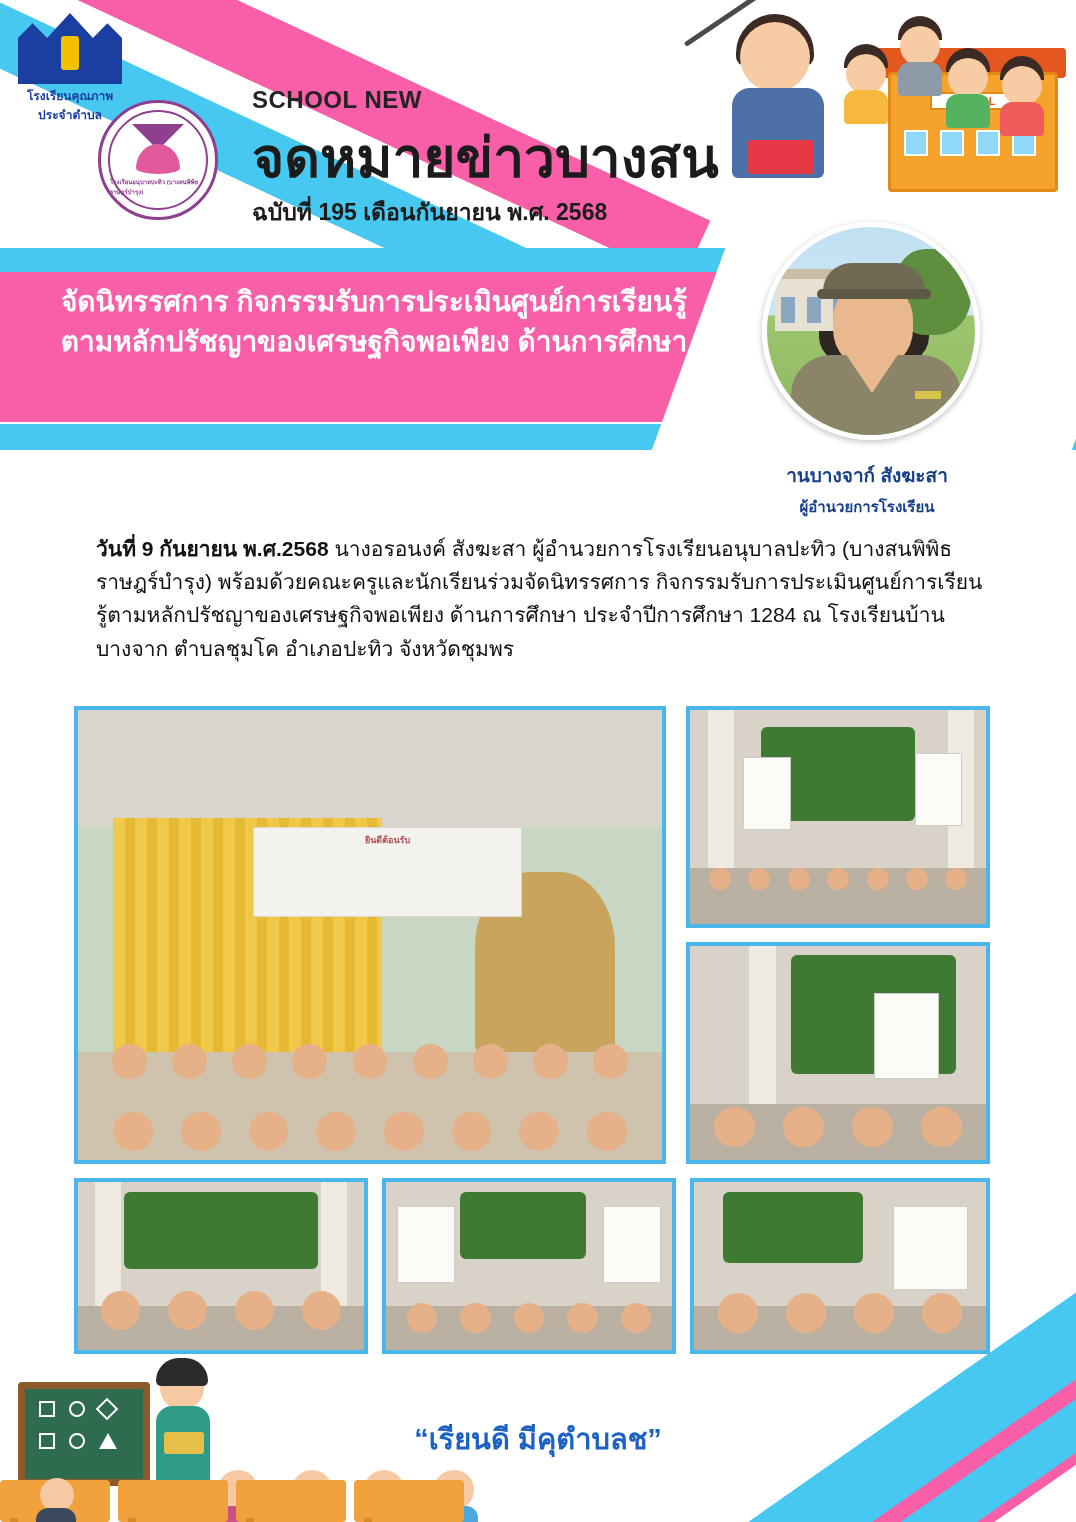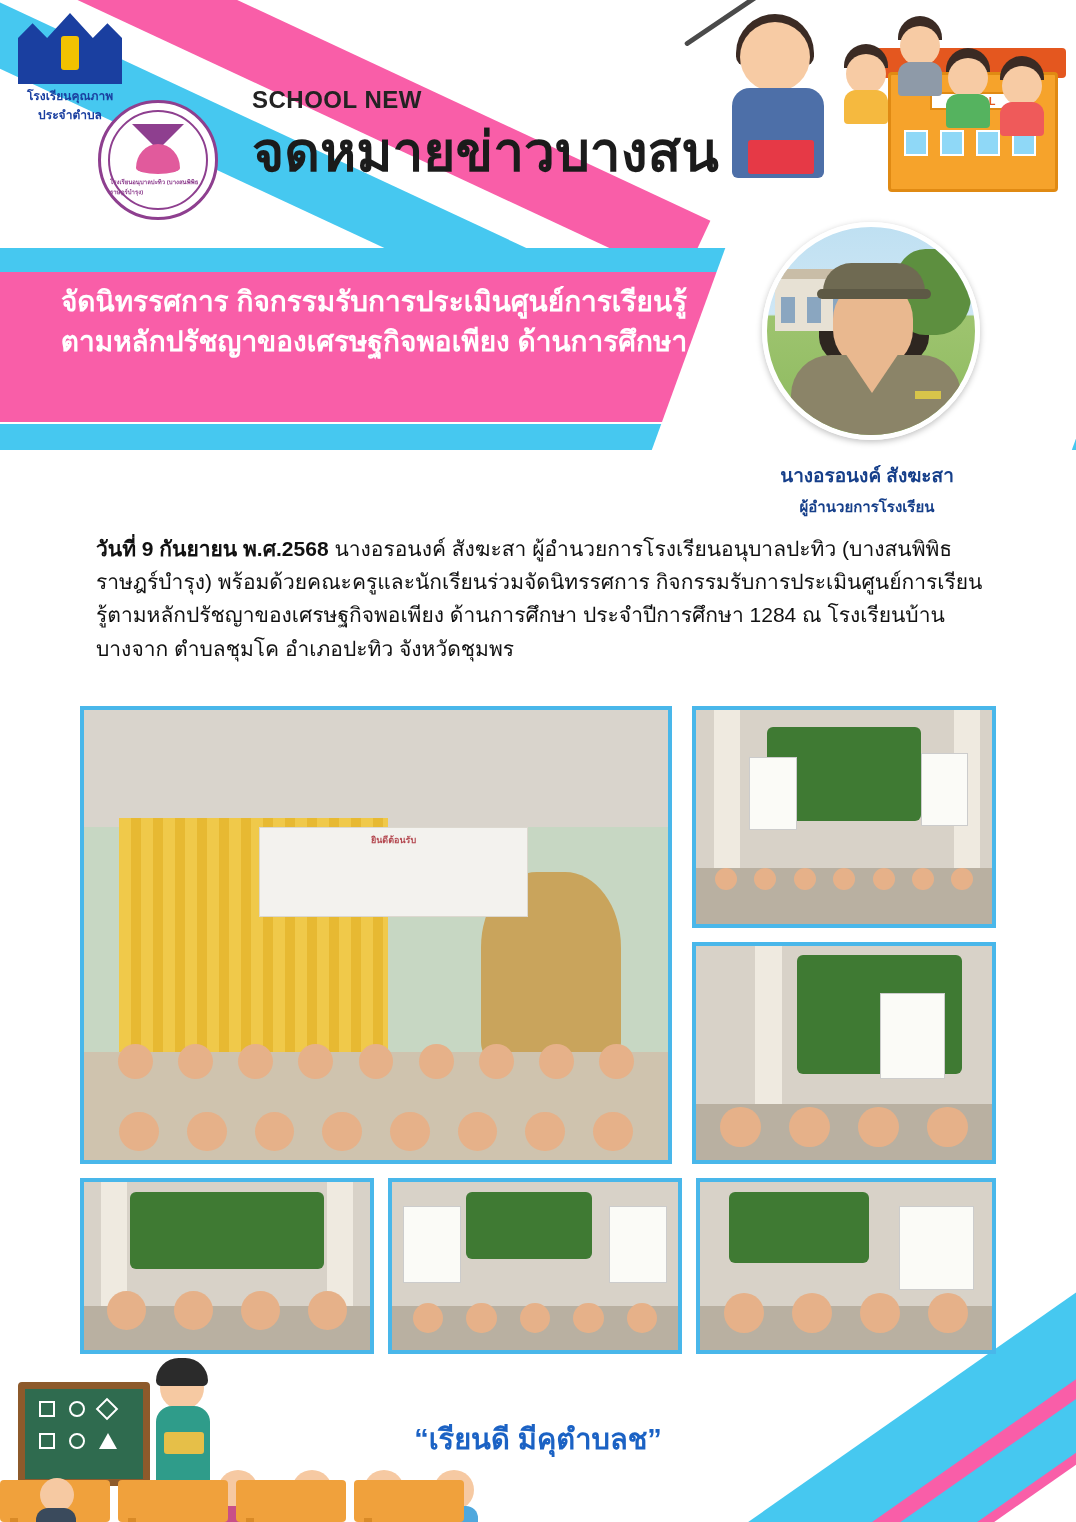--- a/index.html
+++ b/index.html
@@ -141,21 +141,21 @@
   }
 
   .title-block {
     position: absolute; top: 86px; left: 252px;
   }
   .brand-en {
     font-size: 24px; font-weight: bold; color: #232323; letter-spacing: .5px;
   }
   .brand-th {
     font-size: 55px; font-weight: bold; color: #1b1b1b; line-height: 1.12;
-    margin-top: 8px;
+    margin-top: 14px;
   }
   .issue-line {
     font-size: 23px; font-weight: bold; color: #1b1b1b; margin-top: 4px;
   }
 
   
   .header-art { position: absolute; top: 0; right: 10px; width: 340px; height: 250px; }
 
   .school-bldg {
     position: absolute; right: 8px; top: 72px;
@@ -269,21 +269,21 @@
   .dir-role { font-size: 15px; margin-top: 5px; }
 
   
   .body-text {
     position: absolute; z-index: 4; top: 532px; left: 96px; width: 890px;
     font-size: 21px; line-height: 1.58; color: #111111;
   }
   .body-text b { font-weight: bold; }
 
   
-  .photos { position: absolute; z-index: 4; top: 706px; left: 80px; width: 828px; height: 648px; }
+  .photos { position: absolute; z-index: 4; top: 706px; left: 74px; width: 828px; height: 648px; }
 
   .ph {
     position: absolute;
     border: 4px solid #49b7ea;
     overflow: hidden;
     background: #c7d7c3;
   }
 
   .p-main   { left: 0;    top: 0;   width: 592px; height: 458px; }
   .p-tr     { left: 612px; top: 0;   width: 304px; height: 222px; }
@@ -365,20 +365,21 @@
     <div class="seal-inner">
       <div class="seal-tri"></div>
       <div class="seal-lotus"></div>
       <div class="seal-cap">โรงเรียนอนุบาลปะทิว (บางสนพิพิธราษฎร์บำรุง)</div>
     </div>
   </div>
 
   <div class="title-block">
     <div class="brand-en">SCHOOL NEW</div>
     <div class="brand-th">จดหมายข่าวบางสน</div>
+    <div class="issue-line">ฉบับที่ 195 เดือนกันยายน พ.ศ. 2568</div>
   </div>
 
   <div class="header-art">
     <div class="school-roof"></div>
     <div class="school-bldg"></div>
     <div class="school-clock"></div>
     <div class="school-sign">SCHOOL</div>
     <div class="school-win" style="right:30px; top:130px;"></div>
     <div class="school-win" style="right:66px; top:130px;"></div>
     <div class="school-win" style="right:102px; top:130px;"></div>
@@ -421,21 +422,21 @@
   <div class="dir-building"></div>
   <div class="dir-tree"></div>
   <div class="dir-hair"></div>
   <div class="dir-person-head"></div>
   <div class="dir-hat"></div>
   <div class="dir-uniform"></div>
   <div class="dir-collar"></div>
   <div class="dir-badge"></div>
 </div>
 <div class="director-caption">
-  <div class="dir-name">นางอรอนงค์  สังฆะสา</div>
+  <div class="dir-name">านบางจาก์  สังฆะสา</div>
   <div class="dir-role">ผู้อำนวยการโรงเรียน</div>
 </div>
 
 <div class="body-text">
   <b>วันที่ 9 กันยายน พ.ศ.2568</b><span> นางอรอนงค์  สังฆะสา ผู้อำนวยการโรงเรียนอนุบาลปะทิว (บางสนพิพิธราษฎร์บำรุง) พร้อมด้วยคณะครูและนักเรียนร่วมจัดนิทรรศการ กิจกรรมรับการประเมินศูนย์การเรียนรู้ตามหลักปรัชญาของเศรษฐกิจพอเพียง ด้านการศึกษา ประจำปีการศึกษา 1284 ณ โรงเรียนบ้านบางจาก ตำบลชุมโค อำเภอปะทิว จังหวัดชุมพร</span>
 </div>
 
 <div class="photos">
 
   <div class="ph p-main">

